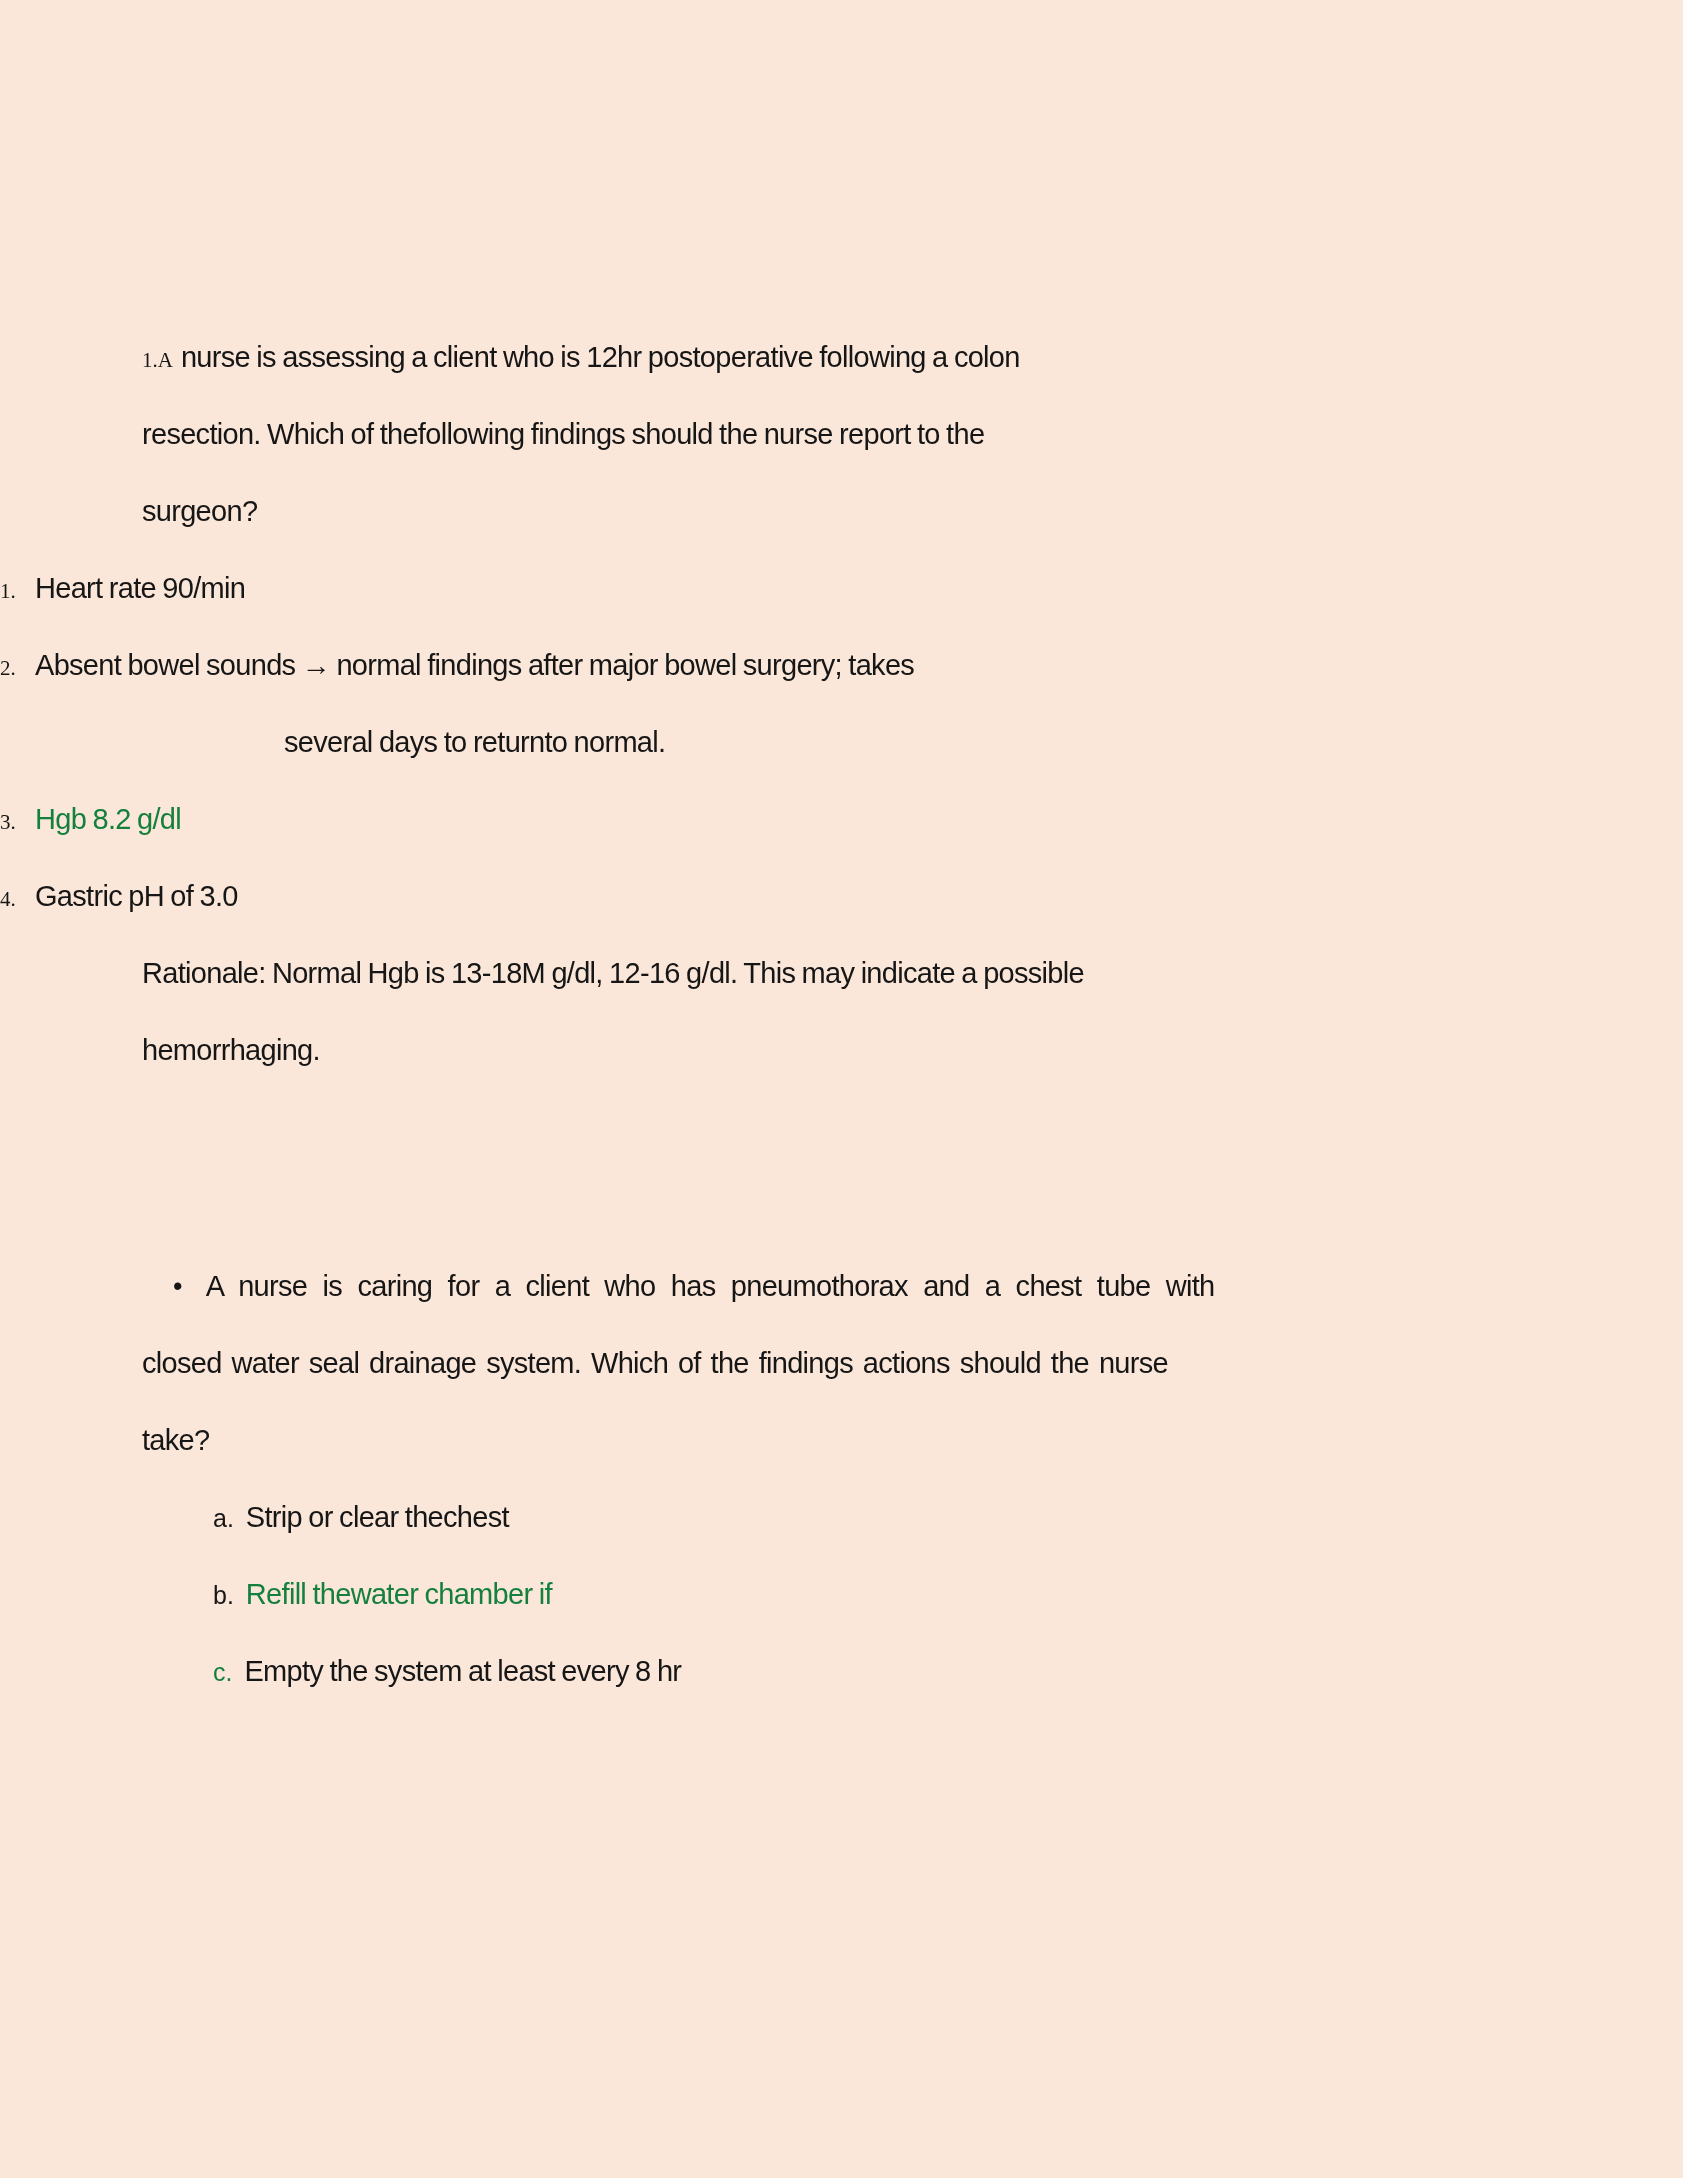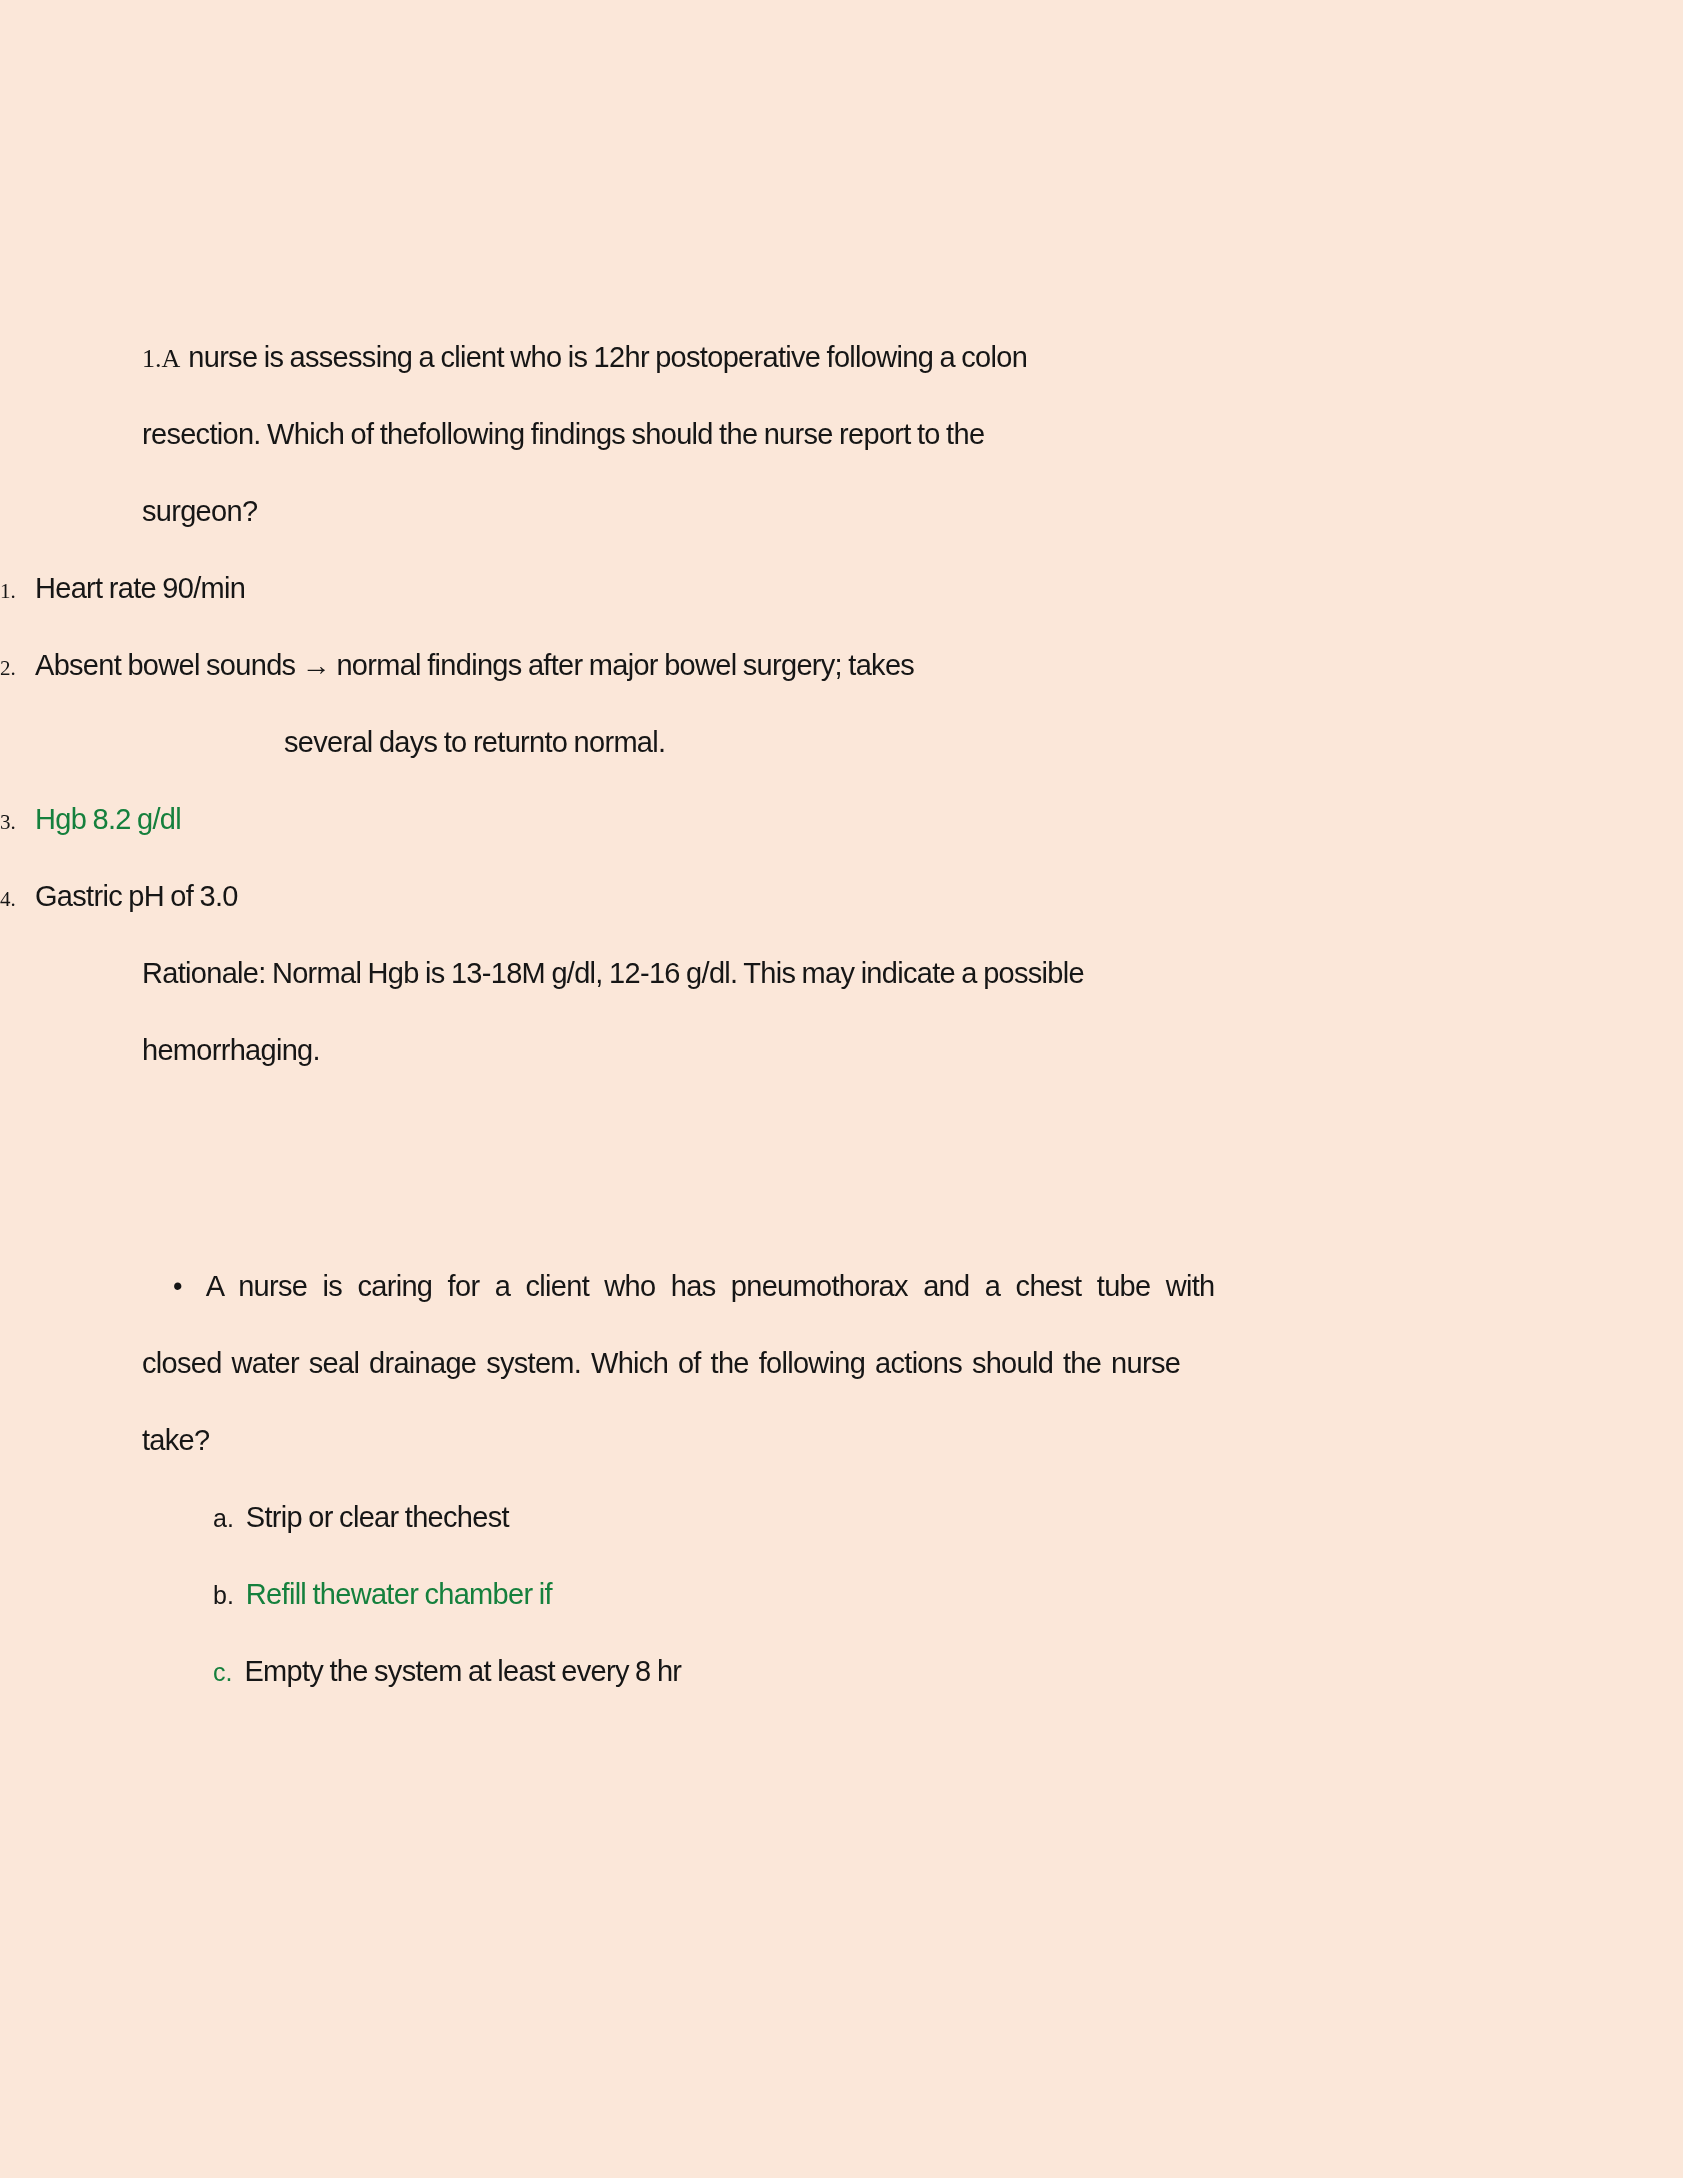--- a/index.html
+++ b/index.html
@@ -23,21 +23,21 @@
     word-spacing: -1px;
     white-space: nowrap;
   }
   .para       { margin-left: 142px; }
   .opt-num    { }
   .opt-cont   { margin-left: 284px; }
   .letter-opt, .letter-cont { margin-left: 213px; }
   .bullet-line{ margin-left: 173px; }
   .q1-marker {
     font-family: "Liberation Serif", "DejaVu Serif", serif;
-    font-size: 26px;
+    font-size: 21px;
     letter-spacing: 0;
     margin-right: 8px;
     text-align: right;
   }
   .num-marker {
     font-family: "Liberation Serif", "DejaVu Serif", serif;
     font-size: 21px;
     letter-spacing: 0;
     display: inline-block;
     width: 35px;
@@ -84,21 +84,21 @@
     </div>
 
     <div class="line para">Rationale: Normal Hgb is 13-18M g/dl, 12-16 g/dl. This may indicate a possible</div>
     <div class="line para">hemorrhaging.</div>
 
     <div class="spacer"></div>
 
     <div class="line bullet-line justify-wide">
       <span class="bullet">•</span><span>A nurse is caring for a client who has pneumothorax and a chest tube with</span>
     </div>
-    <div class="line para justify-med">closed water seal drainage system. Which of the following actions should the nurse</div>
+    <div class="line para justify-med">closed water seal drainage system. Which of the findings actions should the nurse</div>
     <div class="line para">take?</div>
 
     <div class="line letter-opt">
       <span class="letter-marker">a.</span><span>Strip or clear thechest</span>
     </div>
 
     <div class="line letter-opt">
       <span class="letter-marker">b.</span><span class="red">Refill thewater chamber if</span>
     </div>
 

